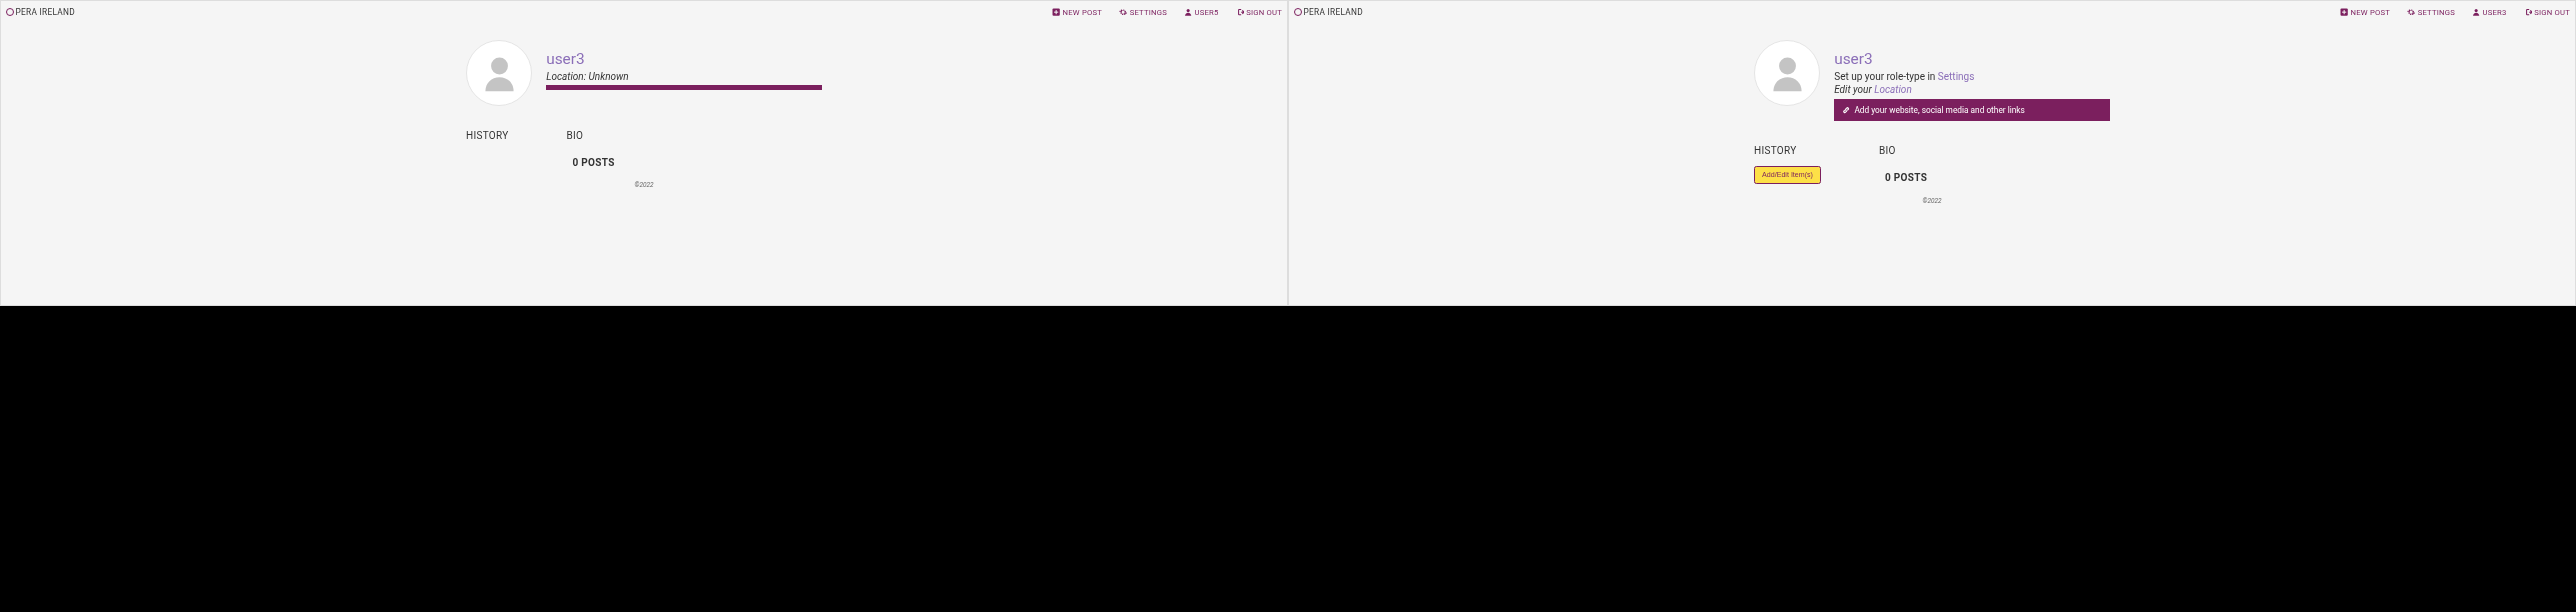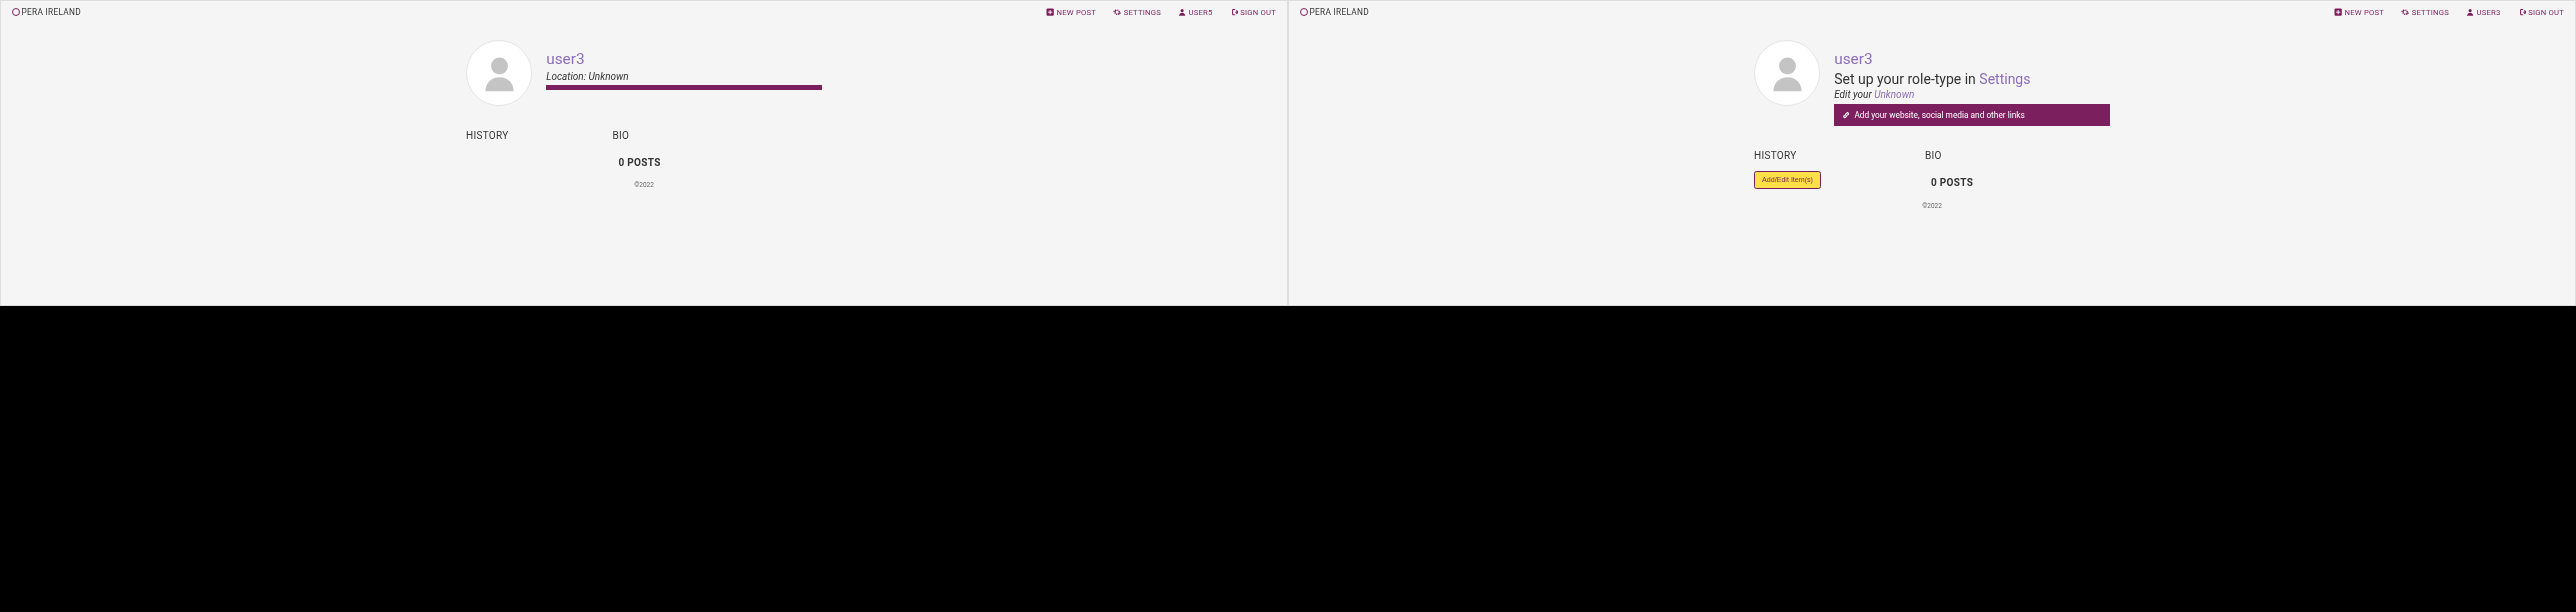--- a/index.html
+++ b/index.html
@@ -1,43 +1,43 @@
 <!DOCTYPE html>
 <html style="font-size:9.5px"><head>
 <meta charset="utf-8">
 <style>
 * { margin: 0; padding: 0; box-sizing: border-box; }
 body { background: #000; font-family: -apple-system, BlinkMacSystemFont, "Segoe UI", Roboto, sans-serif; display: flex; gap: 0; }
 .panel { background: #f5f5f5; flex: 1; min-height: 306px; position: relative; border: 0.6px solid #ddd; }
-.navbar { display: flex; justify-content: space-between; align-items: center; padding: 6px 11px; background: #f5f5f5; }
+.navbar { display: flex; justify-content: space-between; align-items: center; padding: 6px 5px; background: #f5f5f5; }
 .brand { display: flex; align-items: center; gap: 1.2px; color: #333; font-size: 8.3px; letter-spacing: 0.3px; font-weight: 400; }
 .brand-circle { width: 8.3px; height: 8.3px; border: 1.8px solid #7b1f5e; border-radius: 50%; display: inline-block; }
 .nav-right { display: flex; gap: 17px; align-items: center; }
 .nav-item { color: #7b1f5e; font-size: 7.7px; display: flex; align-items: center; gap: 2.4px; text-decoration: none; cursor: pointer; letter-spacing: 0.2px; }
 .nav-icon { width: 8.3px; height: 8.3px; display: inline-flex; align-items: center; justify-content: center; }
 .nav-icon svg { width: 8.3px; height: 8.3px; fill: #7b1f5e; }
 .content { max-width: 404px; margin: 0 auto; padding: 12px 0 0 0; }
 .profile-header { display: flex; gap: 14.2px; align-items: flex-start; padding: 4.7px 0 12px 0; }
 .avatar { width: 66px; height: 66px; border-radius: 50%; background: #fff; border: 0.6px solid #e5e5e5; display: flex; align-items: center; justify-content: center; flex-shrink: 0; }
 .avatar svg { width: 47px; height: 47px; }
 .profile-info { flex: 1; padding-top: 10.7px; }
 .username { color: #8b6fb8; font-size: 15.4px; font-weight: 400; margin-bottom: 2.4px; }
 .location-line { font-size: 10px; color: #333; margin-bottom: 3.6px; font-style: italic; }
 .location-line .link-inline { color: #8b6fb8; }
-.role-line { font-size: 14px; color: #333; margin-bottom: 2.4px; }
+.role-line { font-size: 10px; color: #333; margin-bottom: 2.4px; }
 .role-line .link-inline { color: #8b6fb8; }
 .accent-bar { height: 4.7px; background: #7b1f5e; width: 100%; }
 .links-bar { background: #7b1f5e; color: #fff; padding: 6px 8.3px; font-size: 8.3px; display: flex; align-items: flex-end; gap: 3.6px; cursor: pointer; }
 .links-bar svg { width: 8.3px; height: 8.3px; fill: #fff; }
-.sections { display: flex; gap: 104px; padding: 12px 0 0 0; }
+.sections { display: flex; gap: 58px; padding: 12px 0 0 0; }
 .section-col { }
 .section-title { font-size: 10px; font-weight: 400; letter-spacing: 0.3px; color: #333; margin-bottom: 10.7px; }
 .posts-count { font-size: 10px; font-weight: 700; letter-spacing: 0.3px; color: #333; margin-top: 16px; }
 .addedit-btn { border: 0.6px solid #7b1f5e; color: #7b1f5e; background: #fde047; padding: 3.6px 7.1px; font-size: 7.1px; border-radius: 2.4px; cursor: pointer; }
-.footer { text-align: center; font-size: 6.5px; color: #666; padding: 13px 0; }
+.footer { text-align: center; font-size: 6.5px; color: #666; padding: 13px 0; font-style: italic; }
 .panel-inner { padding-left: 24px; padding-right: 24px; }
 </style>
 </head>
 <body>
 
 <div class="panel">
   <div class="navbar">
     <div class="brand">
       <span class="brand-circle"></span>
       <span>PERA IRELAND</span>
@@ -162,21 +162,21 @@
             <circle cx="50" cy="36" r="18" fill="#c4c4c4"></circle>
             <path d="M20 90c0-18 13-30 30-30s30 12 30 30z" fill="#c4c4c4"></path>
           </svg>
       </div>
       <div class="profile-info">
         <div class="username">user3</div>
         <div class="role-line">
           <span>Set up your role-type in </span><a class="link-inline">Settings</a>
         </div>
         <div class="location-line">
-          <span>Edit your </span><a class="link-inline">Unknown</a>
+          <span>Edit your </span><a class="link-inline">Location</a>
         </div>
         <div class="links-bar">
           <svg viewBox="0 0 16 16">
               <path d="M6.3 9.7a3 3 0 010-4.2l2-2a3 3 0 114.2 4.2l-1 1-1.4-1.4 1-1a1 1 0 00-1.4-1.4l-2 2a1 1 0 000 1.4zM9.7 6.3a3 3 0 010 4.2l-2 2a3 3 0 11-4.2-4.2l1-1 1.4 1.4-1 1a1 1 0 001.4 1.4l2-2a1 1 0 000-1.4z"></path>
             </svg>
           <span>Add your website, social media and other links</span>
         </div>
       </div>
     </div>
 

